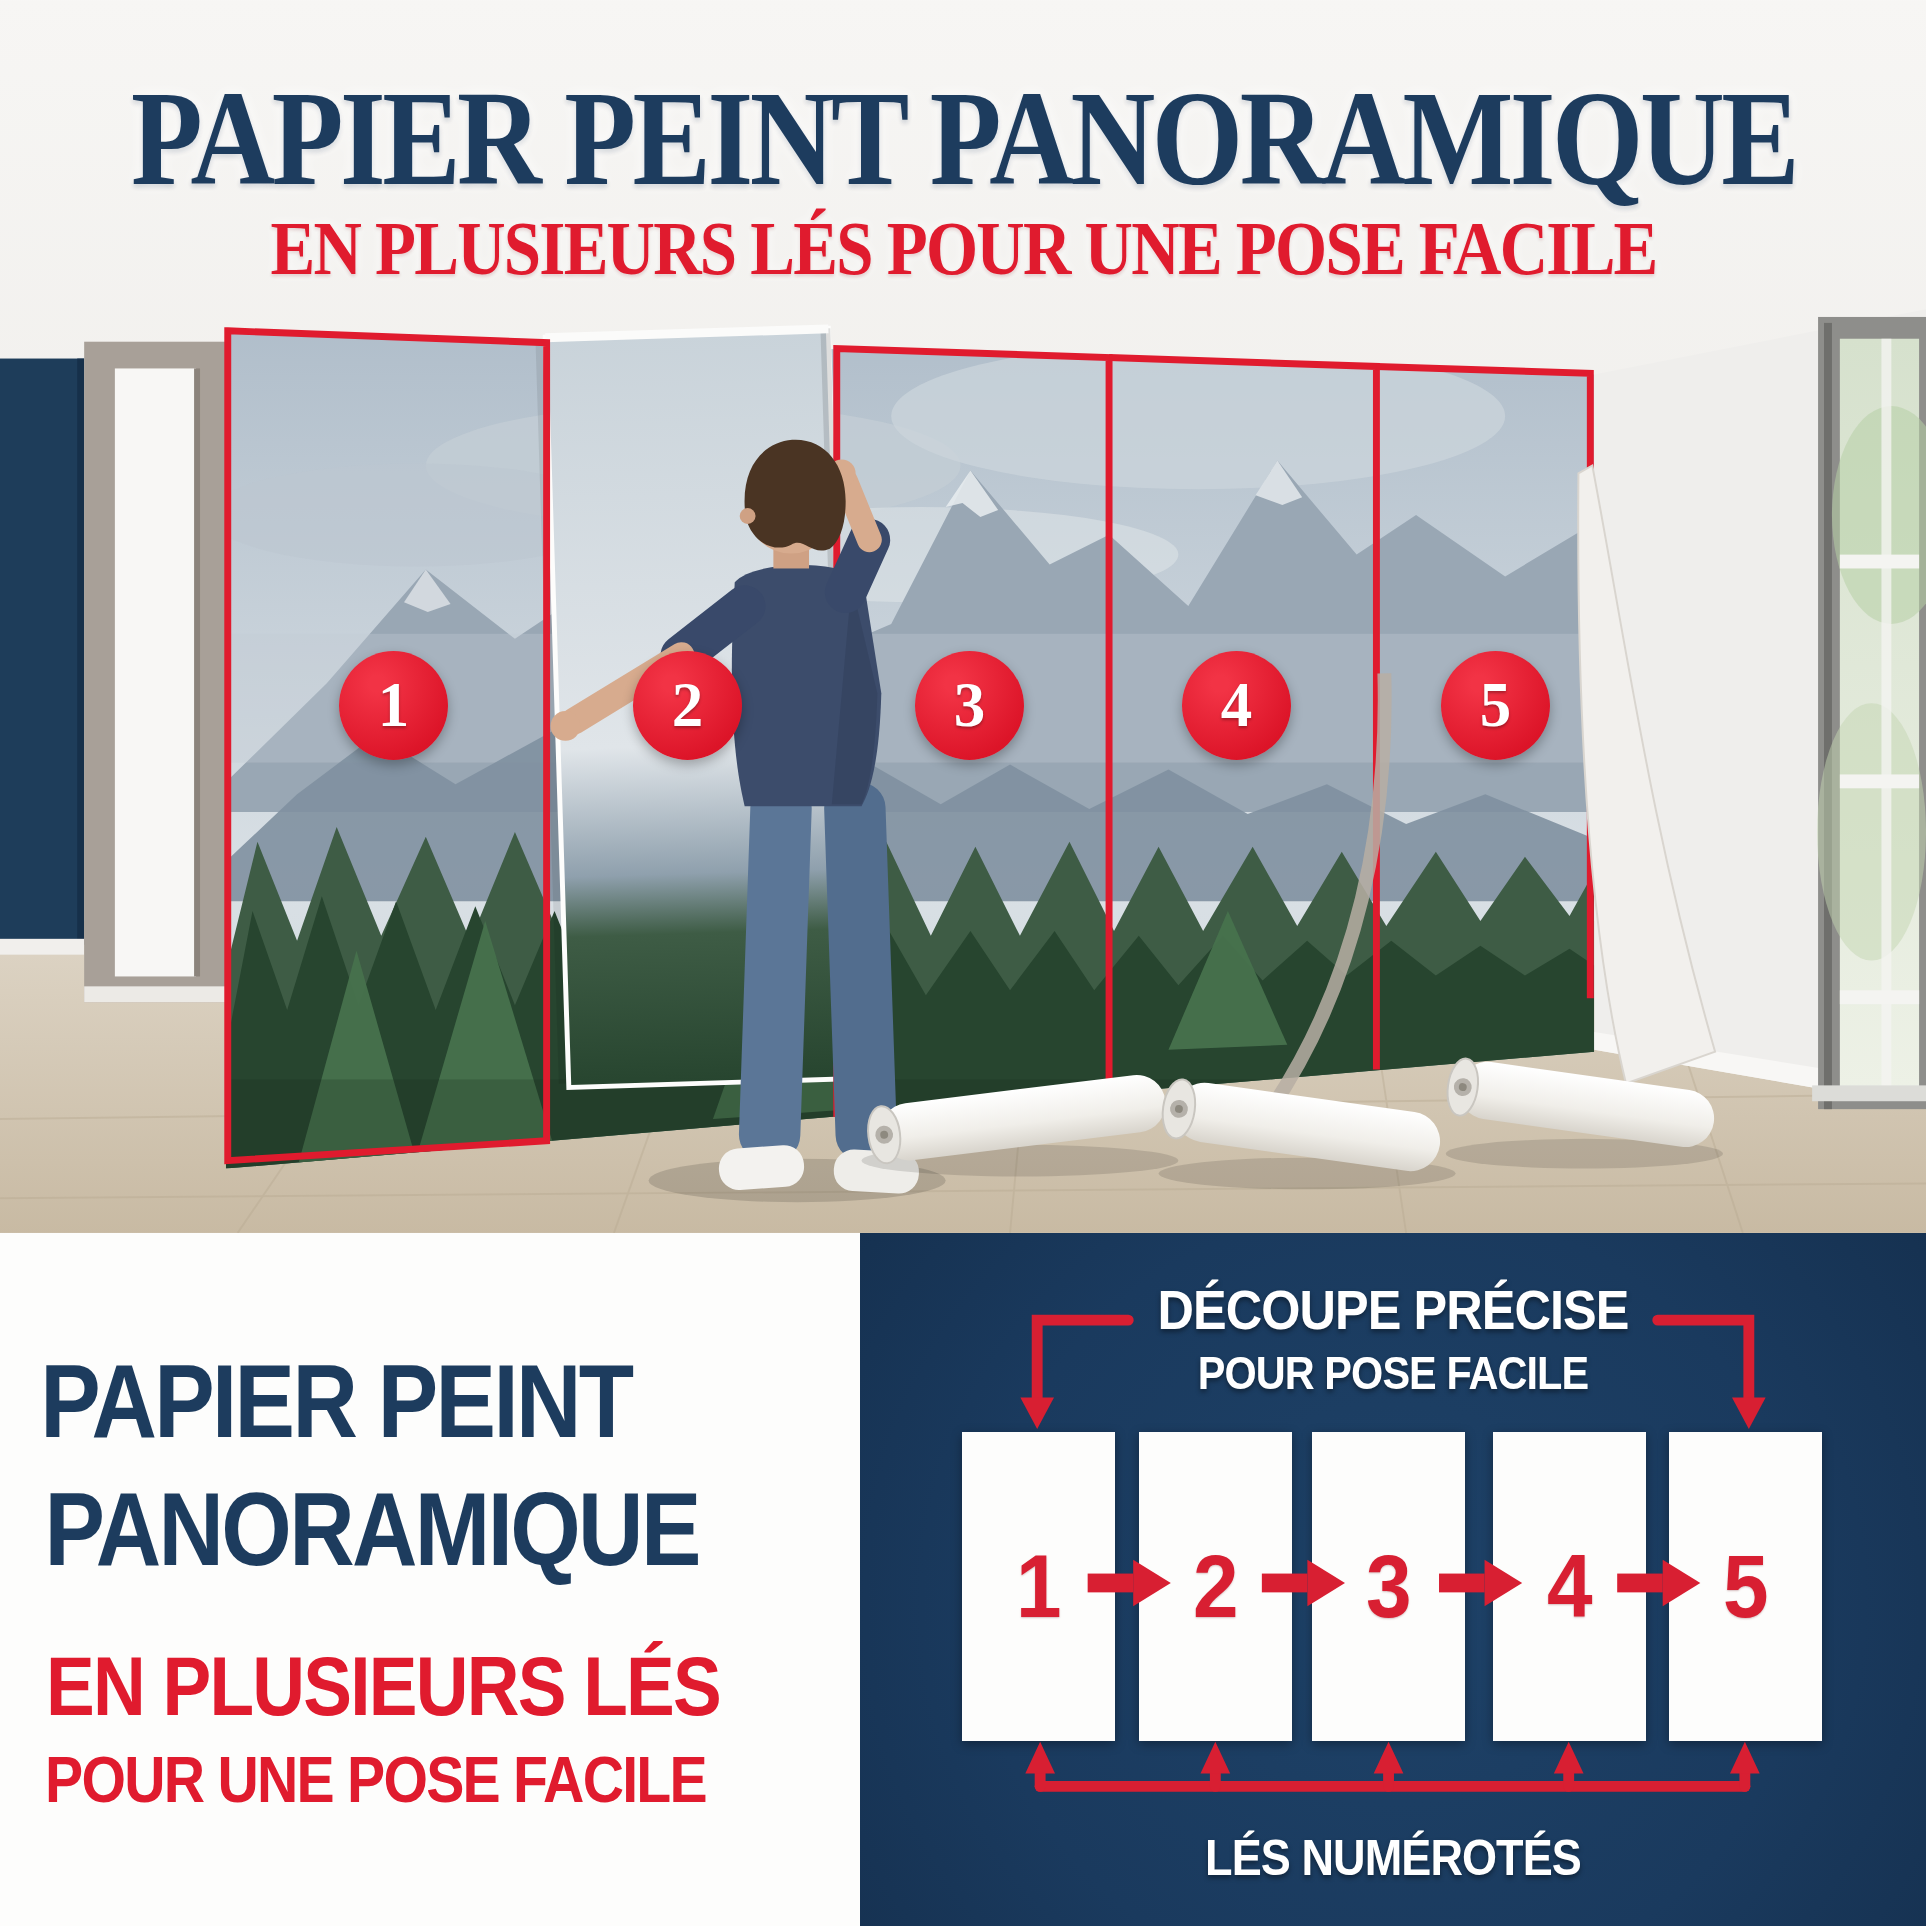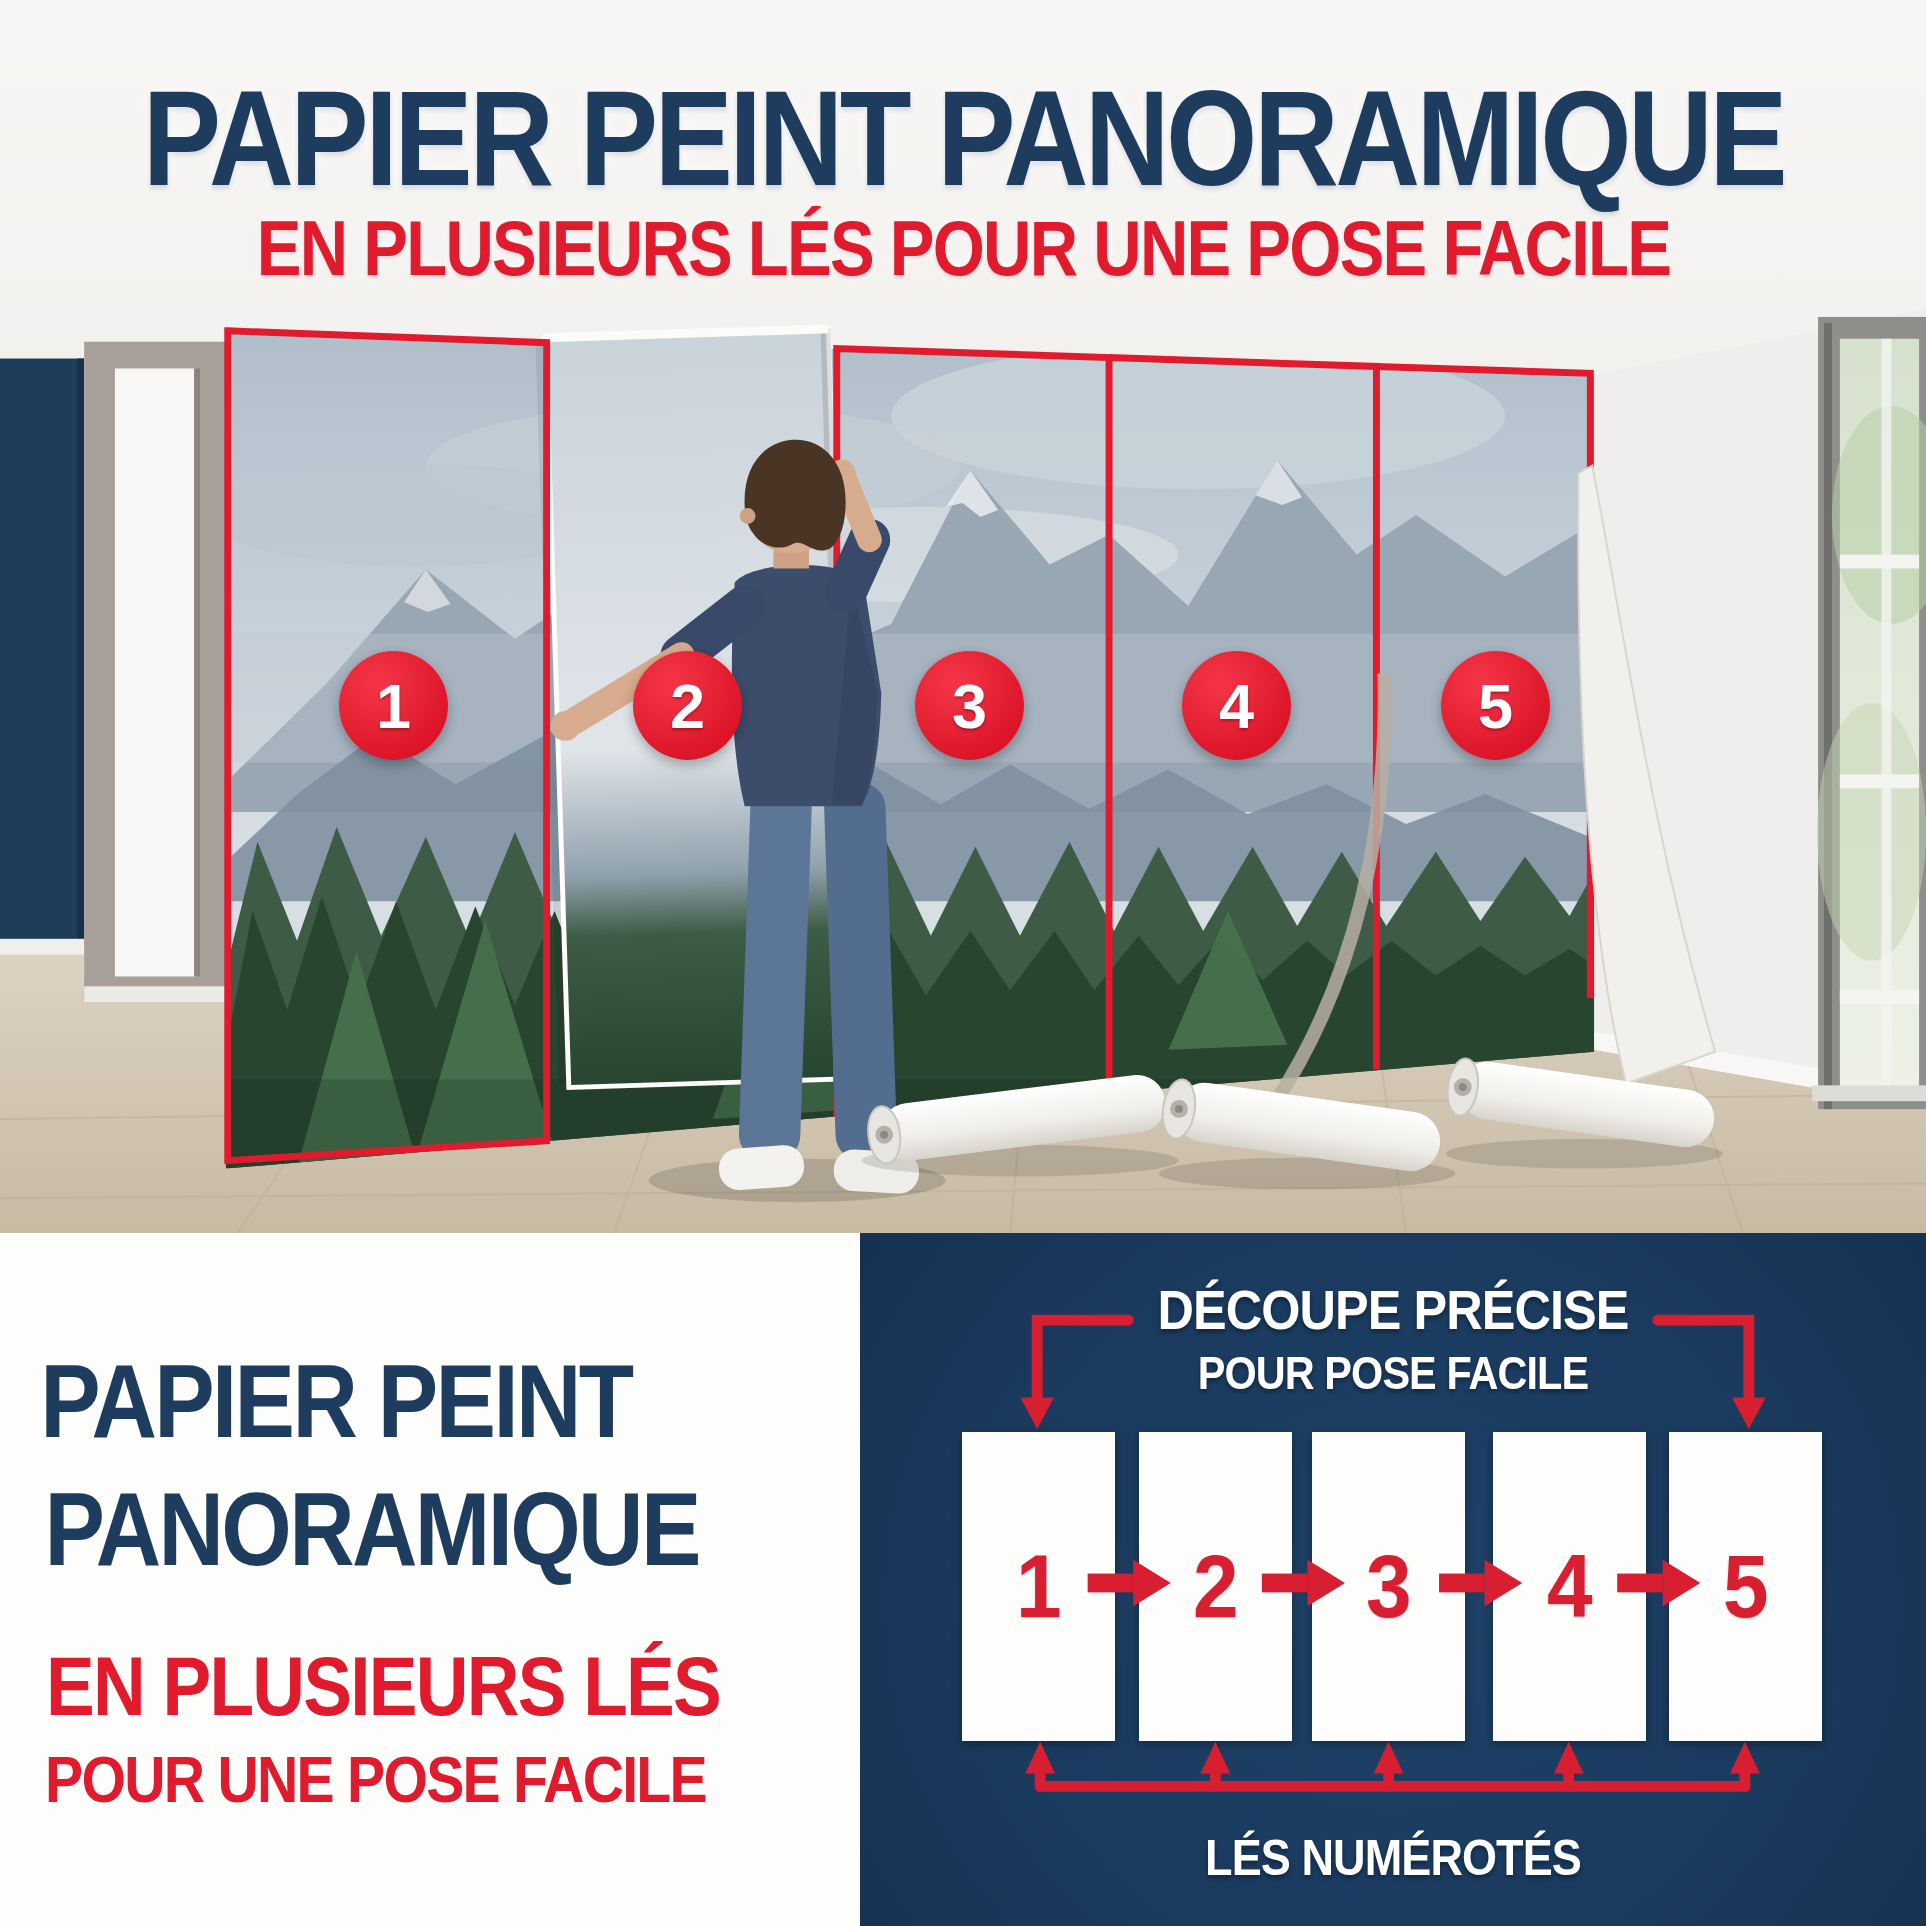--- a/index.html
+++ b/index.html
@@ -1,19 +1,19 @@
 <!DOCTYPE html>
 <html><head>
 <meta charset="utf-8">
 <style>
   html,body{margin:0;padding:0;background:#ffffff;}
   .canvas{position:relative;width:1927px;height:1927px;overflow:hidden;background:#ffffff;
           font-family:"Liberation Sans","DejaVu Sans",sans-serif;}
   
-  .hero{position:absolute;left:0;top:0;width:1927px;height:1233px;overflow:hidden;}
+  .hero{position:absolute;left:0;top:0;width:1927px;height:1233px;overflow:hidden;font-family:Liberation Serif, serif;}
   .hero svg{position:absolute;left:0;top:0;}
   .hero-title{position:absolute;left:0;right:0;top:71px;text-align:center;
       font-size:135px;font-weight:bold;color:#1d3c5e;letter-spacing:-4px;line-height:1;
       transform:scaleX(.87);transform-origin:50% 50%;
       text-shadow:0 0 16px rgba(255,255,255,.95),0 3px 6px rgba(20,40,70,.25);}
   .hero-subtitle{position:absolute;left:0;right:0;top:210px;text-align:center;
       font-size:77px;font-weight:bold;color:#e01b2e;letter-spacing:-2px;line-height:1;
       transform:scaleX(.87);transform-origin:50% 50%;
       text-shadow:0 0 12px rgba(255,255,255,.9),0 2px 4px rgba(120,10,20,.25);}
   .badge{position:absolute;width:109px;height:109px;border-radius:50%;

